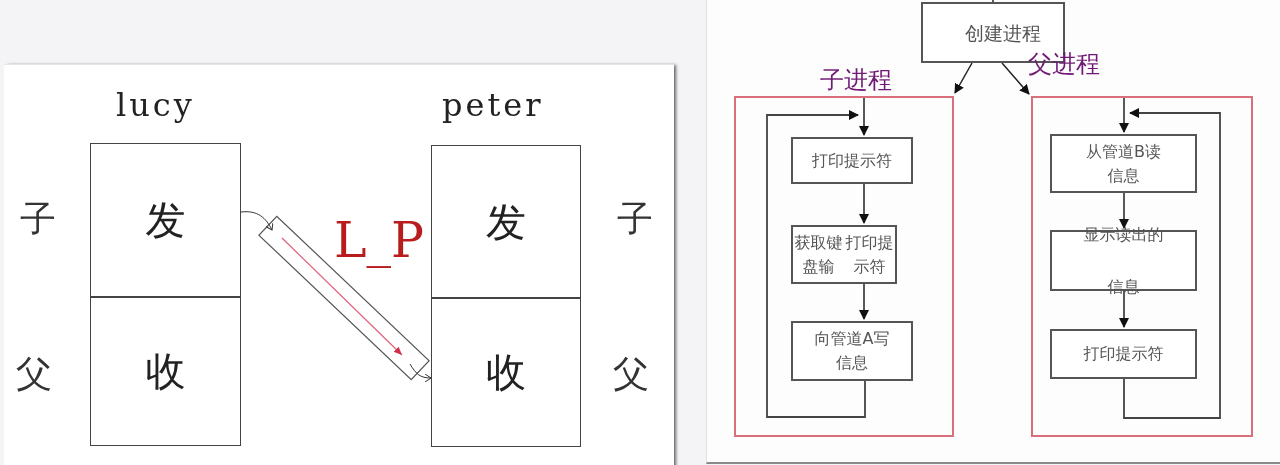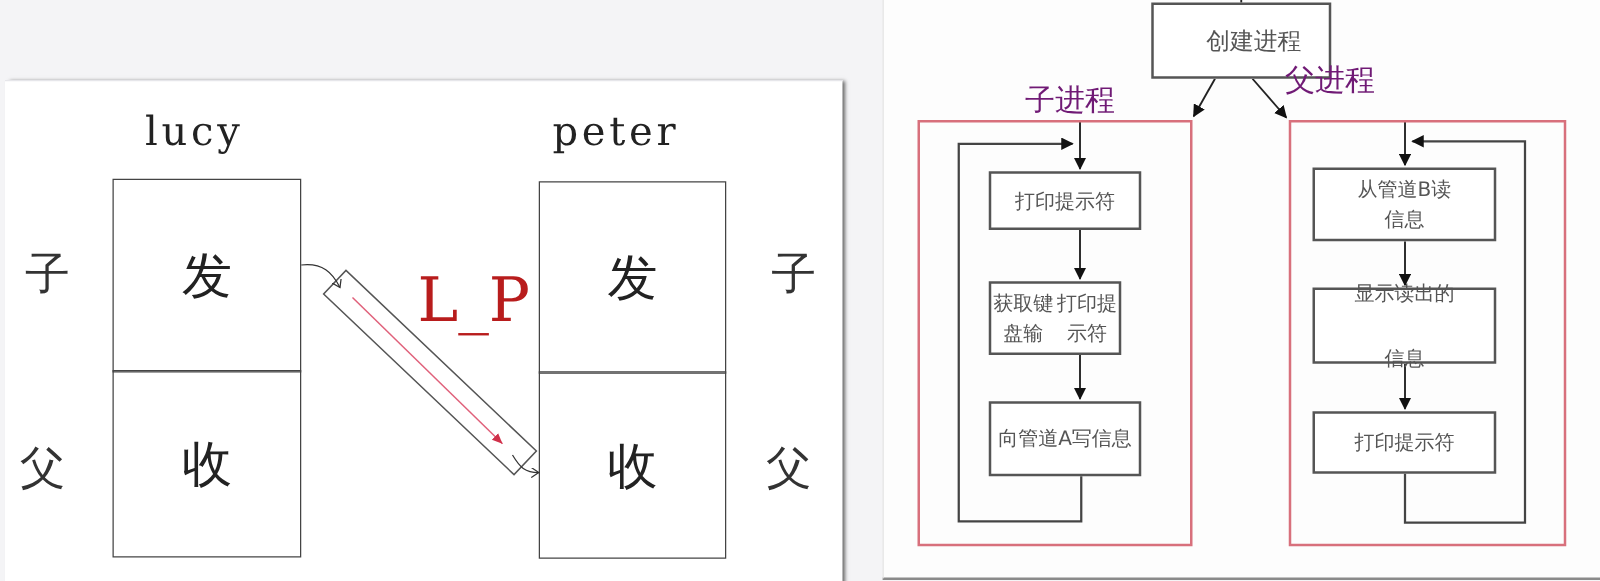--- a/index.html
+++ b/index.html
@@ -93,21 +93,21 @@
 <div class="red" style="left:734px;top:96px;width:220px;height:341px;"></div>
 <div class="red" style="left:1031px;top:96px;width:222px;height:341px;"></div>
 
 <div class="fbox" style="left:791px;top:137px;width:122px;height:47px;">
   <span>打印提示符</span>
 </div>
 <div class="fbox" style="left:791px;top:225px;width:106px;height:59px;">
   <span>获取键盘输</span>
   <span>打印提示符</span>
 </div>
-<div class="fbox" style="left:791px;top:321px;width:122px;height:60px;">
+<div class="fbox" style="left:791px;top:321px;width:122px;height:60px;flex-direction:column;">
   <span>向管道A写</span>
   <span>信息</span>
 </div>
 
 <div class="fbox" style="left:1050px;top:134px;width:147px;height:59px;flex-direction:column;">
   <span>从管道B读</span>
   <span>信息</span>
 </div>
 <div class="fbox" style="left:1050px;top:230px;width:147px;height:61px;flex-direction:column;gap:28px;">
   <span>显示读出的</span>

